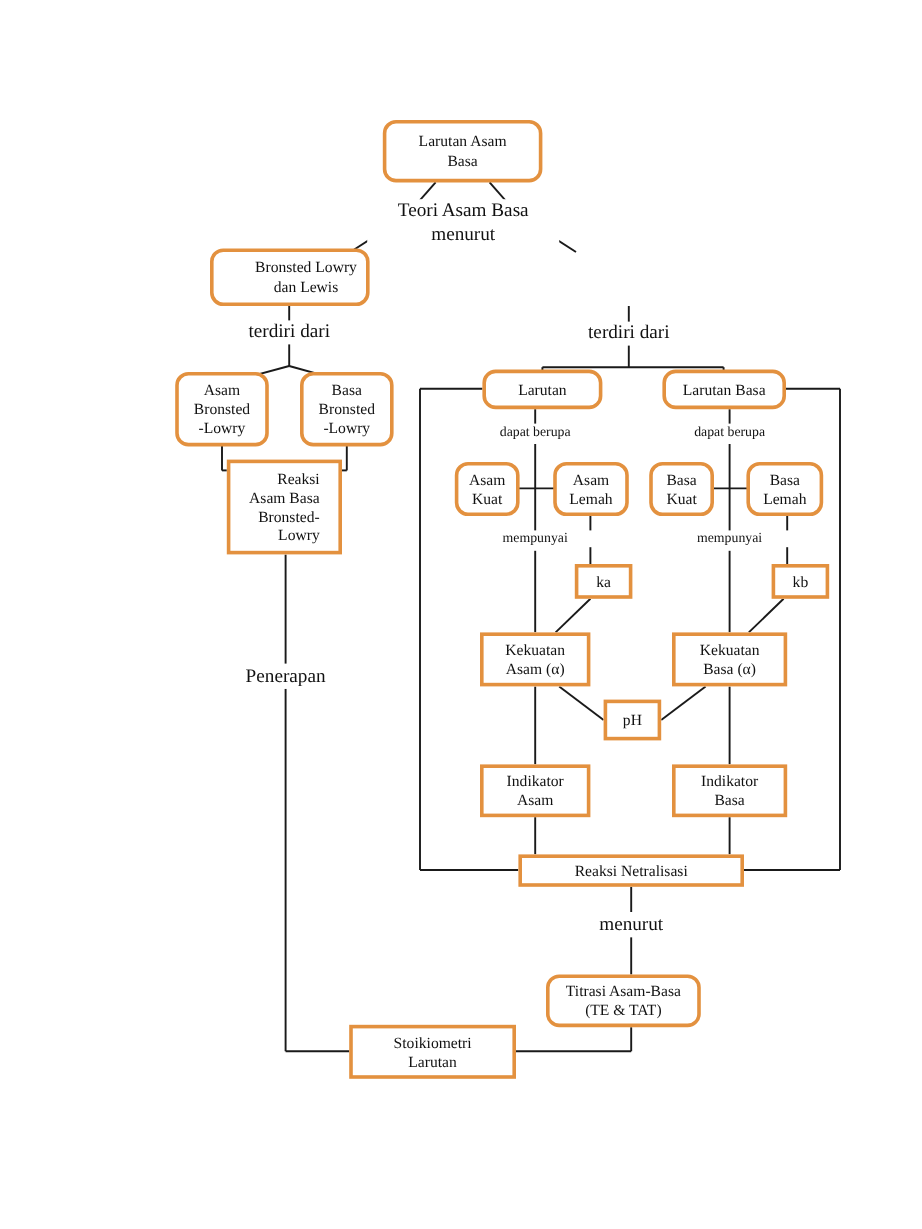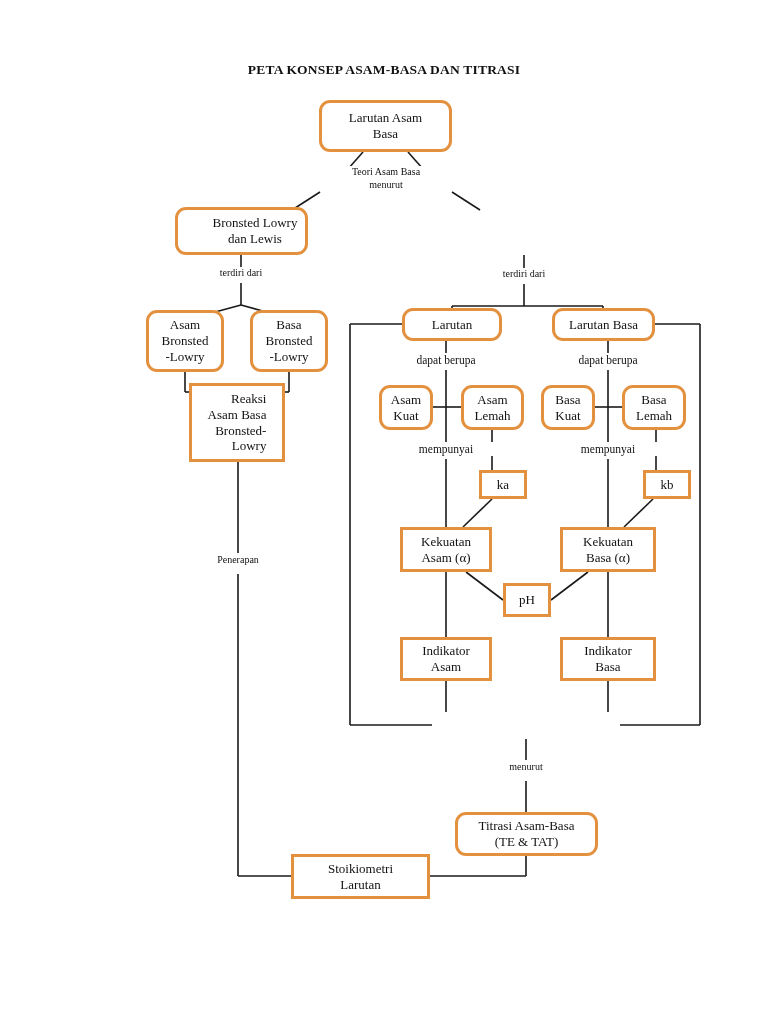--- a/index.html
+++ b/index.html
@@ -52,34 +52,33 @@
     line-height: 1.22;
     font-size: 13px;
     z-index: 3;
   }
   .node.round { border-radius: 11px; }
   .node.sharp { border-radius: 0px; }
   .node span { display: block; padding: 0 4px; }
   .edge-label {
     position: absolute;
     color: #111111;
-    font-size: 10px;
+    font-size: 16px;
     line-height: 1.25;
     text-align: center;
     background: #ffffff;
     z-index: 4;
     white-space: pre-line;
   }
 </style>
 </head>
 <body>
 
 <div id="stage">
 
-  <div id="page-title">PETA KONSEP ASAM-BASA DAN TITRASI</div>
 
   <svg id="wires" viewBox="0 0 768 1024" xmlns="http://www.w3.org/2000/svg">
     <g stroke="#1a1a1a" stroke-width="1.6" fill="none" stroke-linecap="butt">
 
       <line x1="363" y1="152" x2="348" y2="169"></line>
       <line x1="408" y1="152" x2="423" y2="169"></line>
 
       <line x1="320" y1="192" x2="292" y2="210"></line>
 
       <line x1="452" y1="192" x2="480" y2="210"></line>
@@ -236,22 +235,25 @@
   <div class="node sharp" style="left:400px; top:637px; width:92px; height:44px;">
     <span style="white-space: pre-line;">Indikator
 Asam</span>
   </div>
 
   <div class="node sharp" style="left:560px; top:637px; width:96px; height:44px;">
     <span style="white-space: pre-line;">Indikator
 Basa</span>
   </div>
 
-
-  <div class="node round" style="left:455px; top:812px; width:143px; height:44px;">
+  <div class="node sharp" style="left:432px; top:712px; width:188px; height:27px;">
+    <span style="white-space: pre-line;">Reaksi Netralisasi</span>
+  </div>
+
+  <div class="node round" style="left:455px; top:812px; width:129px; height:44px;">
     <span style="white-space: pre-line;">Titrasi Asam-Basa
 (TE &amp; TAT)</span>
   </div>
 
   <div class="node sharp" style="left:291px; top:854px; width:139px; height:45px;">
     <span style="white-space: pre-line;">Stoikiometri
 Larutan</span>
   </div>
 
   <div class="edge-label" style="left: 306px; top: 166px; width: 160px; white-space: pre-line;">Teori Asam Basa

